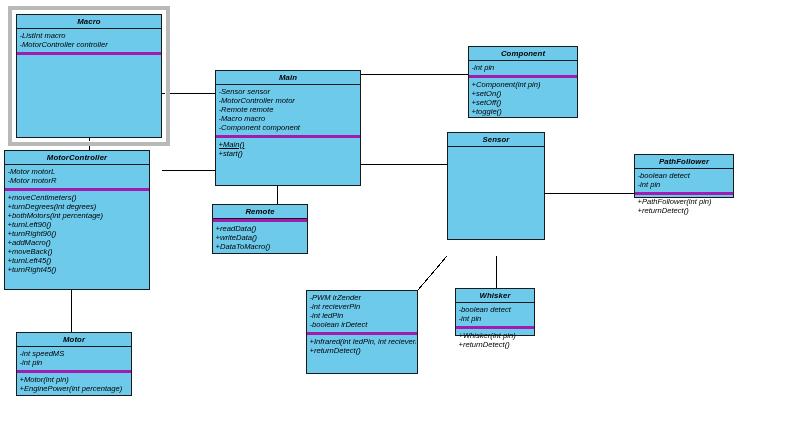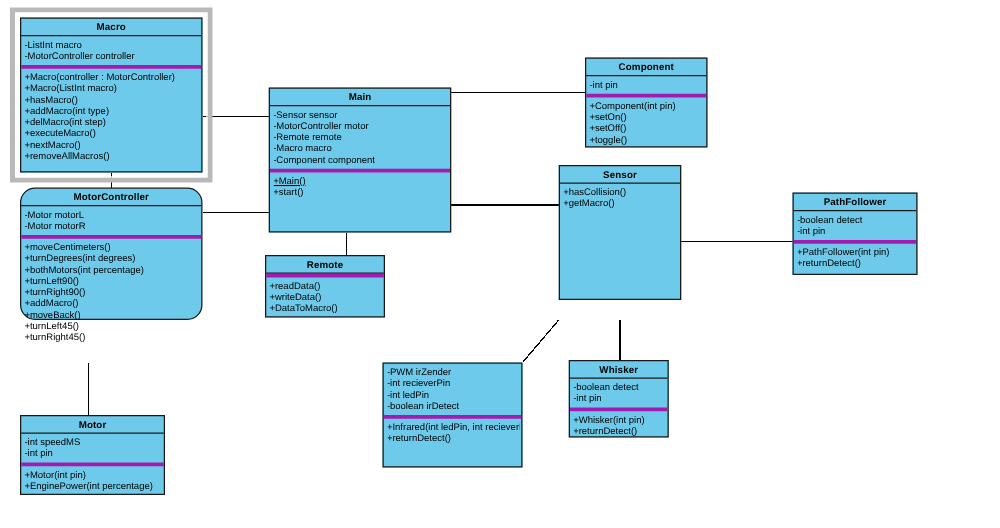--- a/index.html
+++ b/index.html
@@ -28,20 +28,21 @@
   }
   .umlclass {
     position: absolute;
     box-sizing: border-box;
     background: #6ecaea;
     border: 1px solid #1a1a1a;
     font-size: 7.6px;
     line-height: 1.0;
     color: #000000;
     z-index: 5;
+    font-style: italic;
   }
   .cls-name {
     text-align: center;
     font-weight: bold;
     font-size: 7.8px;
     padding: 2.5px 2px 2.5px 2px;
     border-bottom: 1px solid #1a1a1a;
     letter-spacing: 0.1px;
   }
   .cls-attrs {
@@ -108,32 +109,22 @@
 
   <div class="selframe" style="left:8px; top:6px; width:162px; height:140px;"></div>
   <div class="selframe-inner" style="left:12px; top:10px; width:154px; height:132px;"></div>
 
 <div class="umlclass" style="left: 16px; top: 14px; width: 146px; height: 124px;">
       <div class="cls-name">Macro</div>
       <div class="cls-attrs">
         <div class="member">-ListInt macro</div>
         <div class="member">-MotorController controller</div>
       </div>
-      <div class="cls-ops">
-        <div class="member">+Macro(controller : MotorController)</div>
-        <div class="member">+Macro(ListInt macro)</div>
-        <div class="member">+hasMacro()</div>
-        <div class="member">+addMacro(int type)</div>
-        <div class="member">+delMacro(int step)</div>
-        <div class="member">+executeMacro()</div>
-        <div class="member">+nextMacro()</div>
-        <div class="member">+removeAllMacros()</div>
-      </div>
-    </div>
-    <div class="umlclass" style="left: 16px; top: 150px; width: 146px; height: 106px; border-radius: 12px;">
+    </div>
+    <div class="umlclass" style="left: 4px; top: 150px; width: 146px; height: 140px;">
       <div class="cls-name">MotorController</div>
       <div class="cls-attrs">
         <div class="member">-Motor motorL</div>
         <div class="member">-Motor motorR</div>
       </div>
       <div class="cls-ops">
         <div class="member">+moveCentimeters()</div>
         <div class="member">+turnDegrees(int degrees)</div>
         <div class="member">+bothMotors(int percentage)</div>
         <div class="member">+turnLeft90()</div>
@@ -171,40 +162,36 @@
     </div>
     <div class="umlclass" style="left: 212px; top: 204px; width: 96px; height: 50px;">
       <div class="cls-name">Remote</div>
       <div class="cls-attrs empty"></div>
       <div class="cls-ops">
         <div class="member">+readData()</div>
         <div class="member">+writeData()</div>
         <div class="member">+DataToMacro()</div>
       </div>
     </div>
-    <div class="umlclass" style="left: 468px; top: 46px; width: 98px; height: 72px;">
+    <div class="umlclass" style="left: 468px; top: 46px; width: 110px; height: 72px;">
       <div class="cls-name">Component</div>
       <div class="cls-attrs">
         <div class="member">-int pin</div>
       </div>
       <div class="cls-ops">
         <div class="member">+Component(int pin)</div>
         <div class="member">+setOn()</div>
         <div class="member">+setOff()</div>
         <div class="member">+toggle()</div>
       </div>
     </div>
     <div class="umlclass" style="left: 447px; top: 132px; width: 98px; height: 108px;">
       <div class="cls-name">Sensor</div>
-      <div class="cls-ops">
-        <div class="member">+hasCollision()</div>
-        <div class="member">+getMacro()</div>
-      </div>
-    </div>
-    <div class="umlclass" style="left: 634px; top: 154px; width: 100px; height: 66px;">
+    </div>
+    <div class="umlclass" style="left: 634px; top: 154px; width: 100px; height: 44px;">
       <div class="cls-name">PathFollower</div>
       <div class="cls-attrs">
         <div class="member">-boolean detect</div>
         <div class="member">-int pin</div>
       </div>
       <div class="cls-ops">
         <div class="member">+PathFollower(int pin)</div>
         <div class="member">+returnDetect()</div>
       </div>
     </div>
@@ -213,21 +200,21 @@
         <div class="member">-PWM irZender</div>
         <div class="member">-int recieverPin</div>
         <div class="member">-int ledPin</div>
         <div class="member">-boolean irDetect</div>
       </div>
       <div class="cls-ops">
         <div class="member">+Infrared(int ledPin, int recieverPin)</div>
         <div class="member">+returnDetect()</div>
       </div>
     </div>
-    <div class="umlclass" style="left: 455px; top: 288px; width: 80px; height: 62px;">
+    <div class="umlclass" style="left: 455px; top: 288px; width: 80px; height: 48px;">
       <div class="cls-name">Whisker</div>
       <div class="cls-attrs">
         <div class="member">-boolean detect</div>
         <div class="member">-int pin</div>
       </div>
       <div class="cls-ops">
         <div class="member">+Whisker(int pin)</div>
         <div class="member">+returnDetect()</div>
       </div>
     </div>

